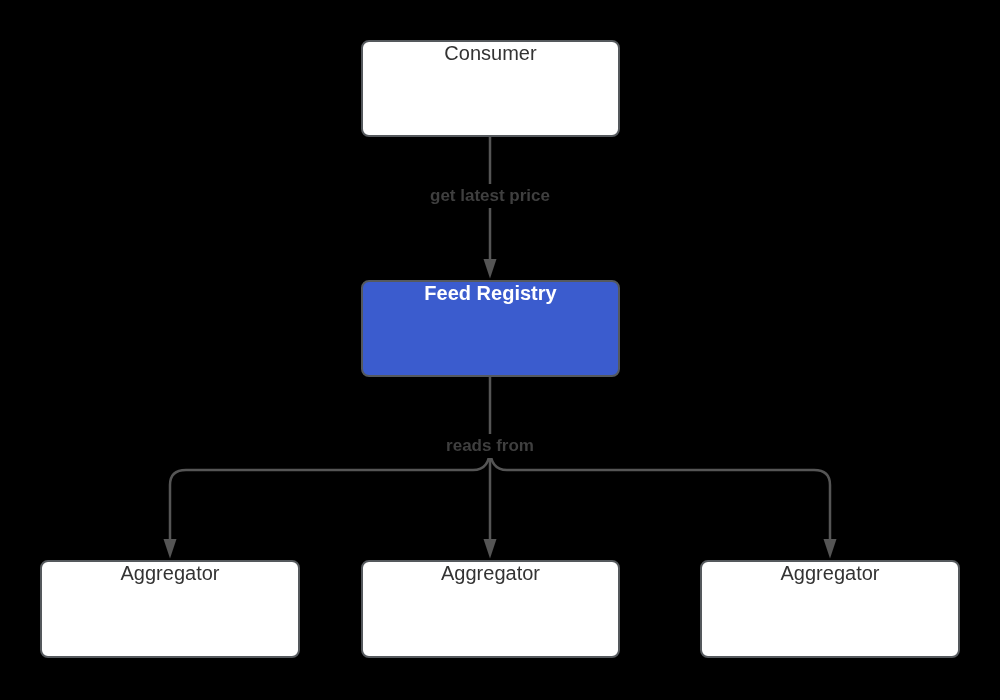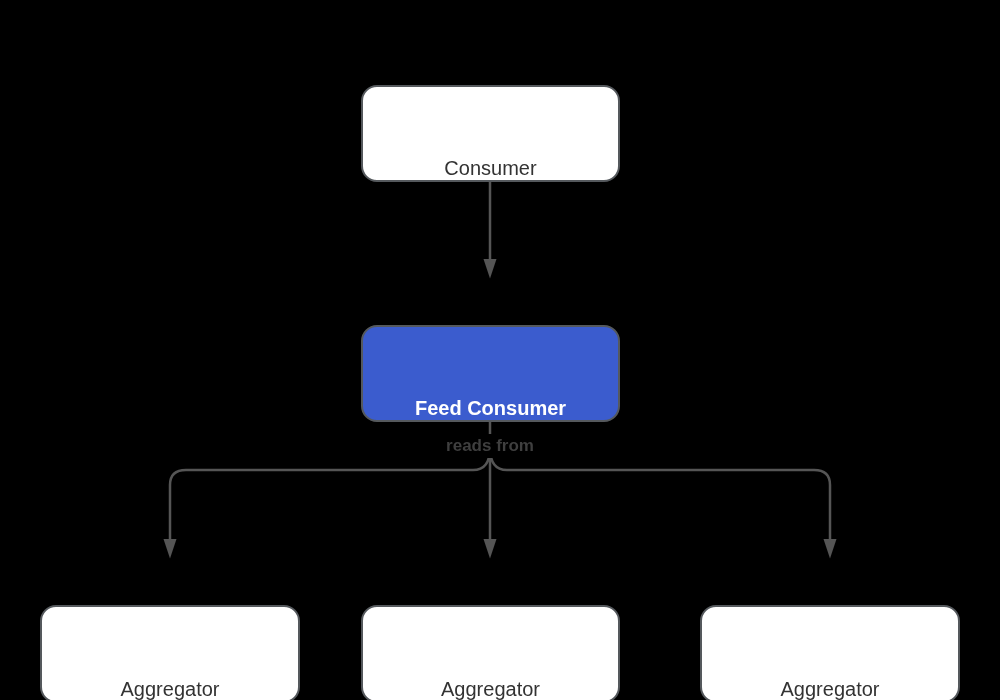--- a/index.html
+++ b/index.html
@@ -28,28 +28,27 @@
   }
   .arrowhead {
     fill: var(--edge-line, #555);
     stroke: none;
   }
   .node {
     position: absolute;
     box-sizing: border-box;
     background: var(--node-fill, #fff);
     border: 2.5px solid var(--node-border, #55595d);
-    border-radius: 16px;
+    border-radius: 8px;
     display: flex;
-    align-items: flex-end;
+    align-items: flex-start;
     justify-content: center;
     color: var(--node-text, #333);
     font-size: 20px;
     text-align: center;
-    margin-top: 45px;
   }
   .node.highlight {
     background: var(--highlight-fill, #3b5cce);
     color: var(--highlight-text, #fff);
     font-weight: bold;
   }
   .node-consumer      { left: 361px; top: 40px;  width: 259px; height: 97px; }
   .node-feed-registry { left: 361px; top: 280px; width: 259px; height: 97px; }
   .node-aggregator-1  { left: 40px;  top: 560px; width: 260px; height: 98px; }
   .node-aggregator-2  { left: 361px; top: 560px; width: 259px; height: 98px; }
@@ -85,31 +84,32 @@
 
     <path class="edge-path" d="M490 448 C490 461 495 470 507 470 L814 470 C824 470 830 475 830 485 L830 540"></path>
     <polygon class="arrowhead" points="823.5,539 836.5,539 830,558.5"></polygon>
   </svg>
 
   <div class="node node-consumer">
     <span>Consumer</span>
   </div>
 
   <div class="node highlight node-feed-registry">
-    <span>Feed Consumer</span>
+    <span>Feed Registry</span>
   </div>
 
   <div class="node node-aggregator-1">
     <span>Aggregator</span>
   </div>
 
   <div class="node node-aggregator-2">
     <span>Aggregator</span>
   </div>
 
   <div class="node node-aggregator-3">
     <span>Aggregator</span>
   </div>
 
+  <div class="edge-label edge-label-1">get latest price</div>
 
   <div class="edge-label edge-label-2">reads from</div>
 
 </div>
 
 </body></html>

